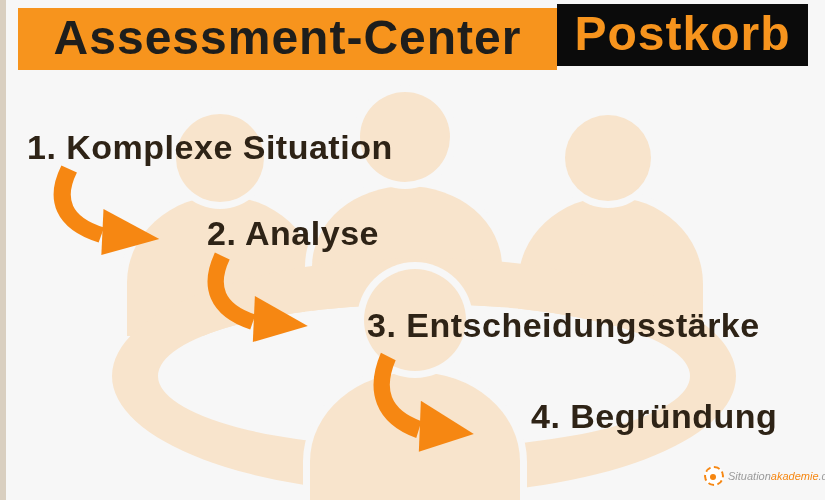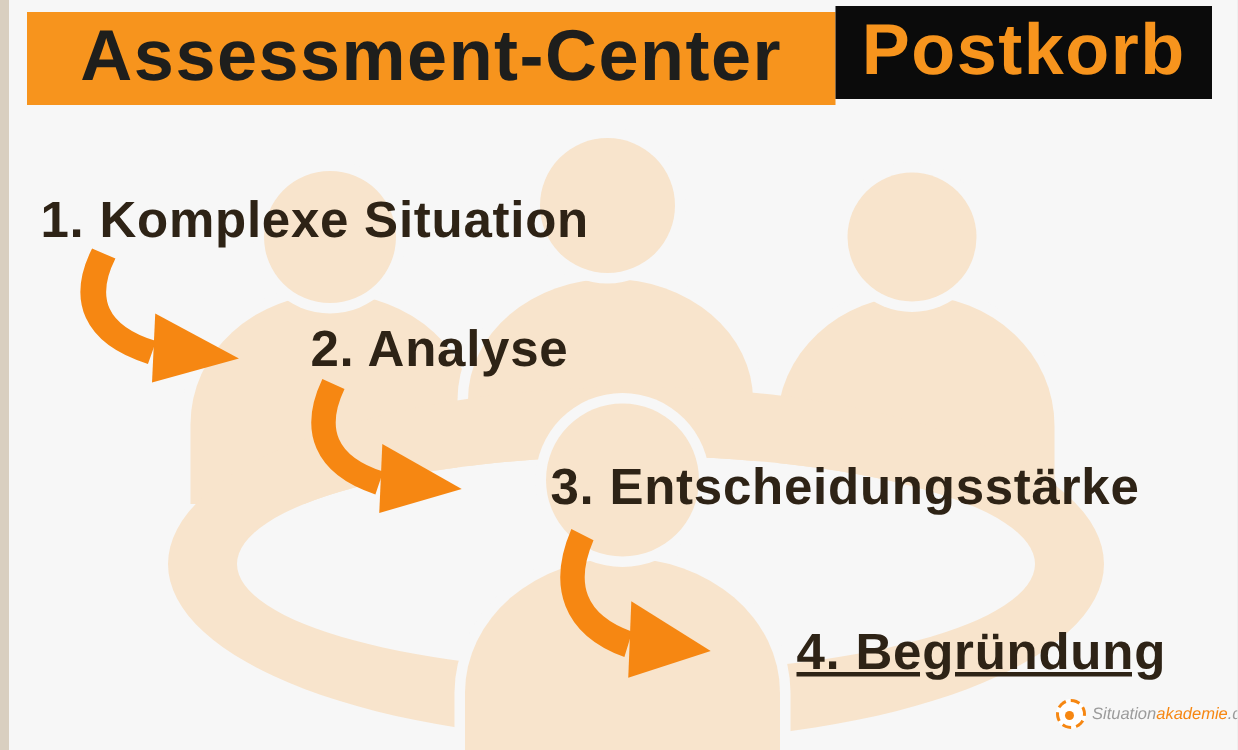--- a/index.html
+++ b/index.html
@@ -138,21 +138,21 @@
     <polygon points="48,44 100,74 46,90" fill="#F68712"></polygon>
   </svg>
   <svg class="arrow" style="left:372px; top:352px;" width="112" height="102" viewBox="0 0 110 92" preserveAspectRatio="none">
     <path d="M16 4 C 2 34, 10 58, 46 70" stroke="#F68712" stroke-width="16" fill="none"></path>
     <polygon points="48,44 100,74 46,90" fill="#F68712"></polygon>
   </svg>
 
   <div class="step" style="left:27px;  top:128px;">1. Komplexe Situation</div>
   <div class="step" style="left:207px; top:214px;">2. Analyse</div>
   <div class="step" style="left:340px; top:306px;margin-left:27px;">3. Entscheidungsstärke</div>
-  <div class="step" style="left:531px; top:416px;text-decoration:underline;">4. Begründung</div>
+  <div class="step" style="left:531px; top:397px;">4. Begründung</div>
 
   <div class="logo">
     <span class="logo-badge">
         <span class="dot"></span>
       </span>
     <span><span>Situation</span><span class="brand-accent">akademie</span><span>.de</span></span>
   </div>
 
   <div class="edge-strip"></div>
 

